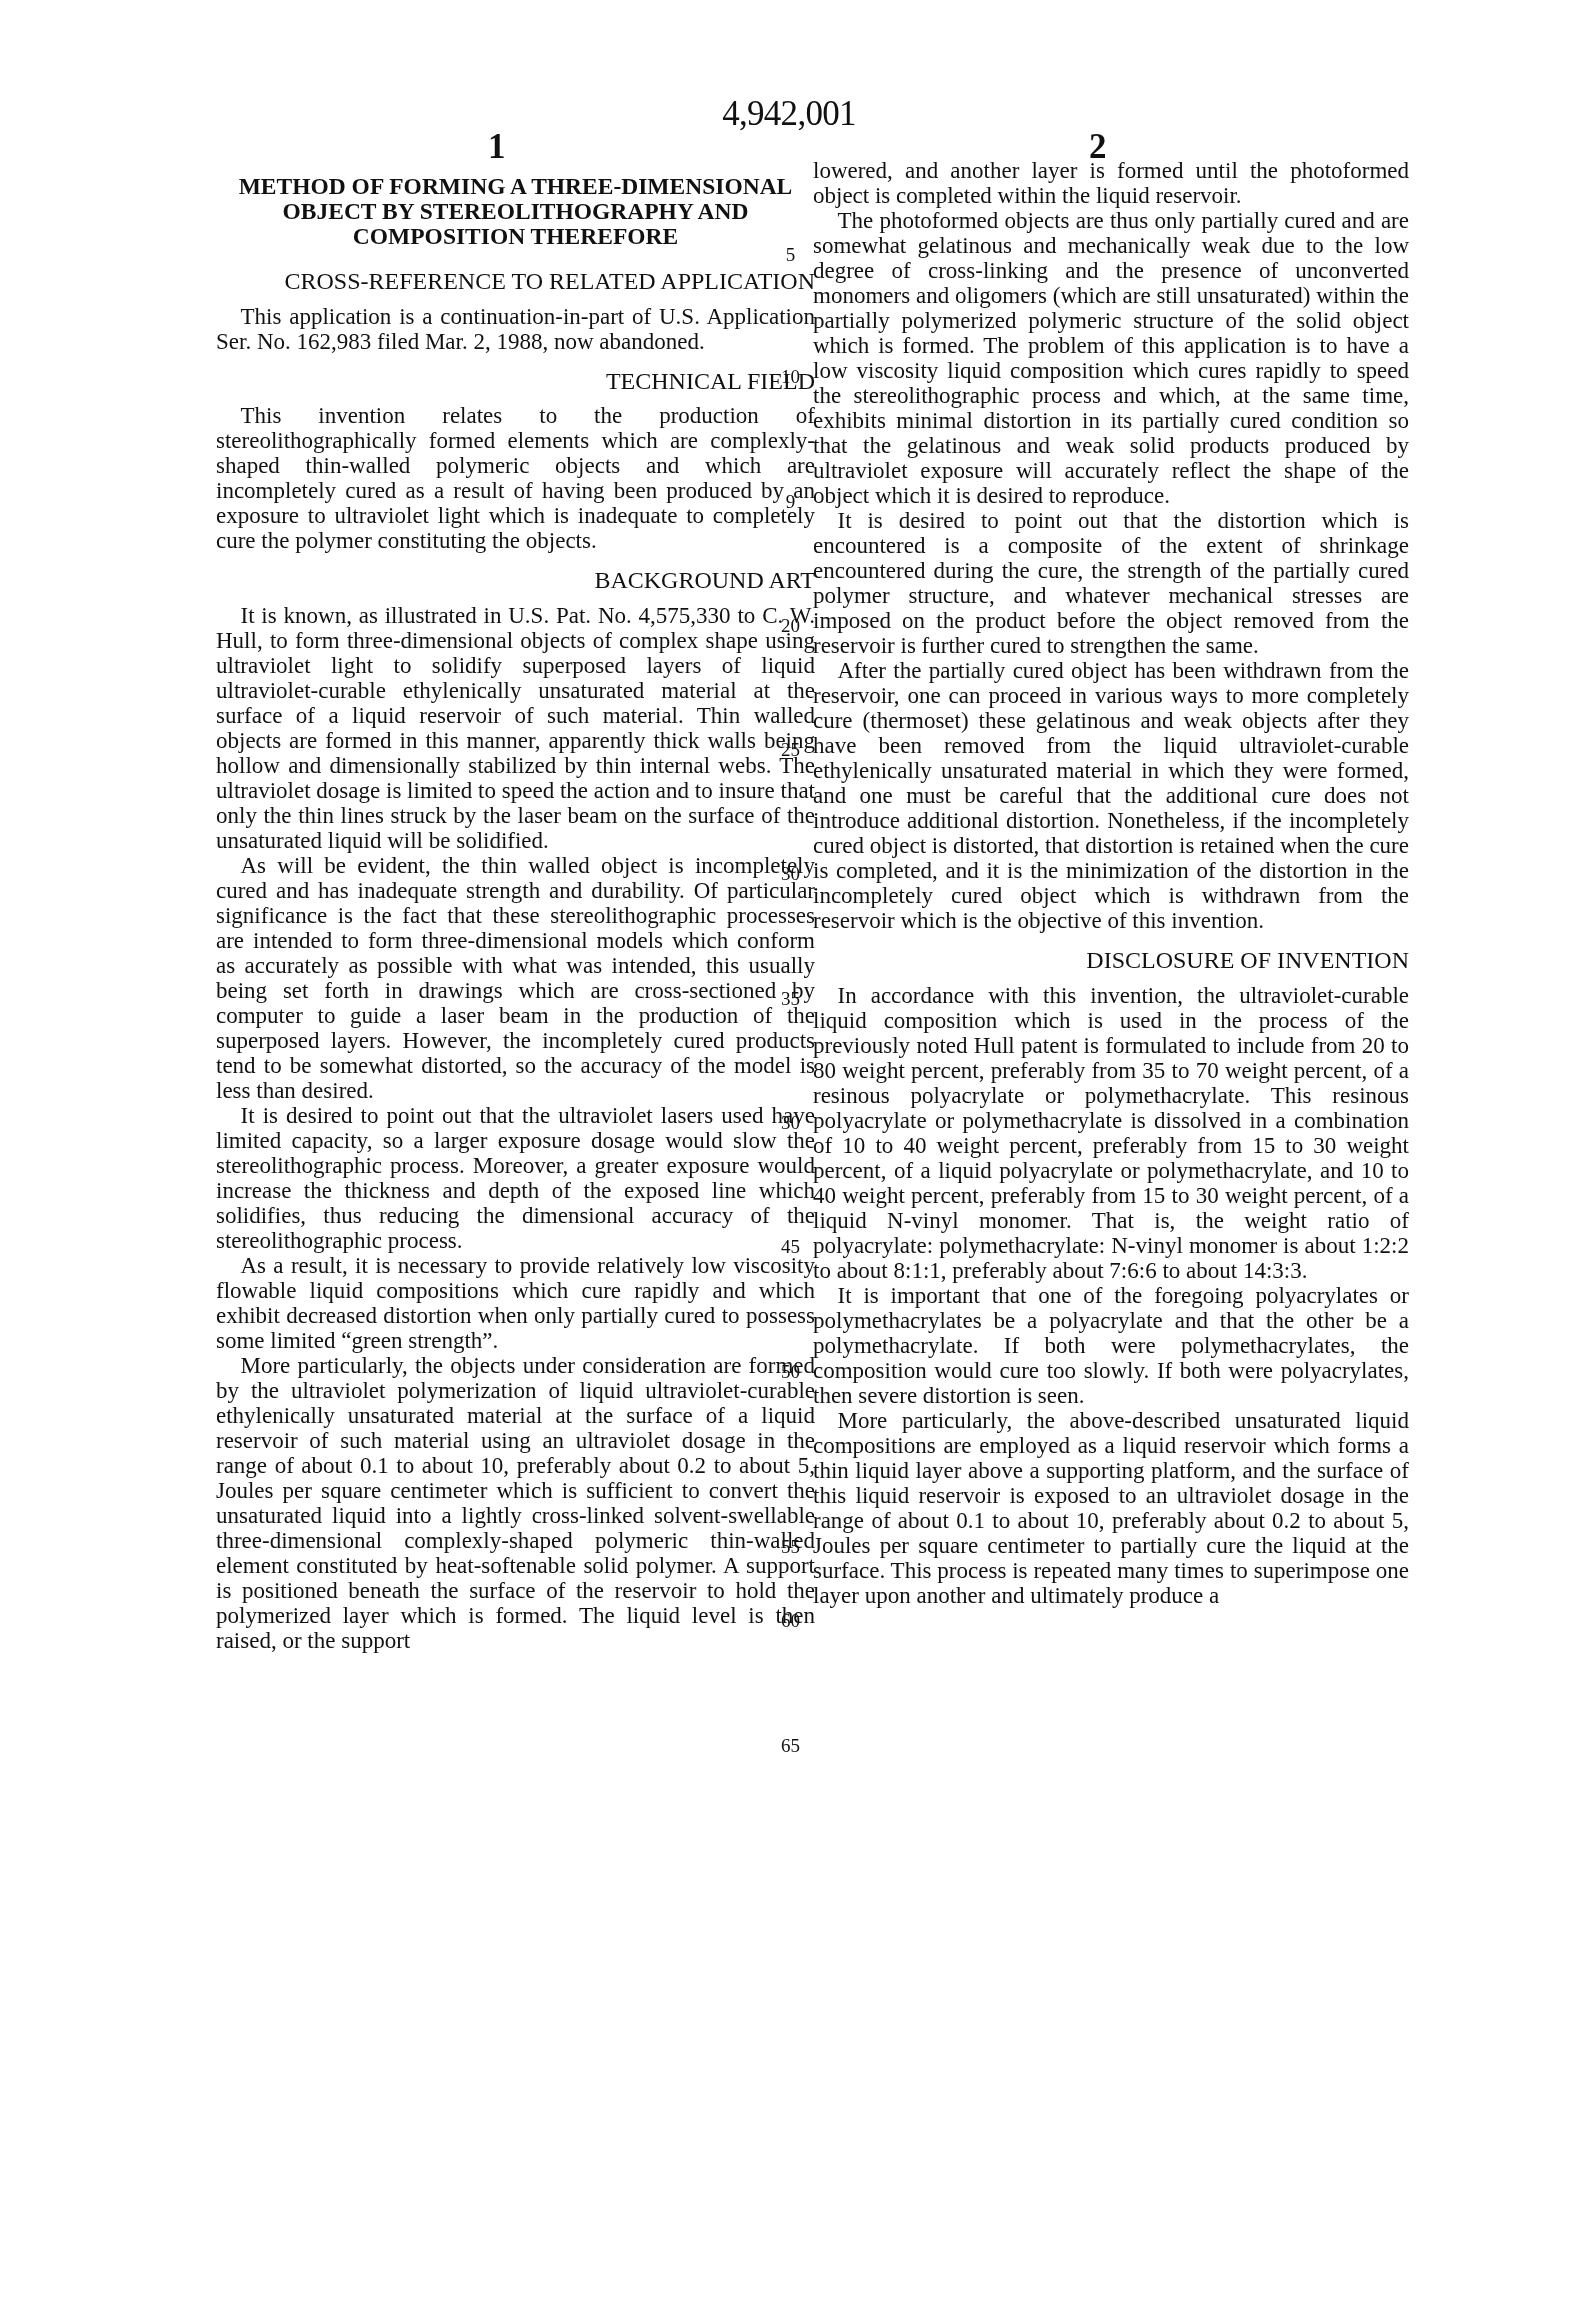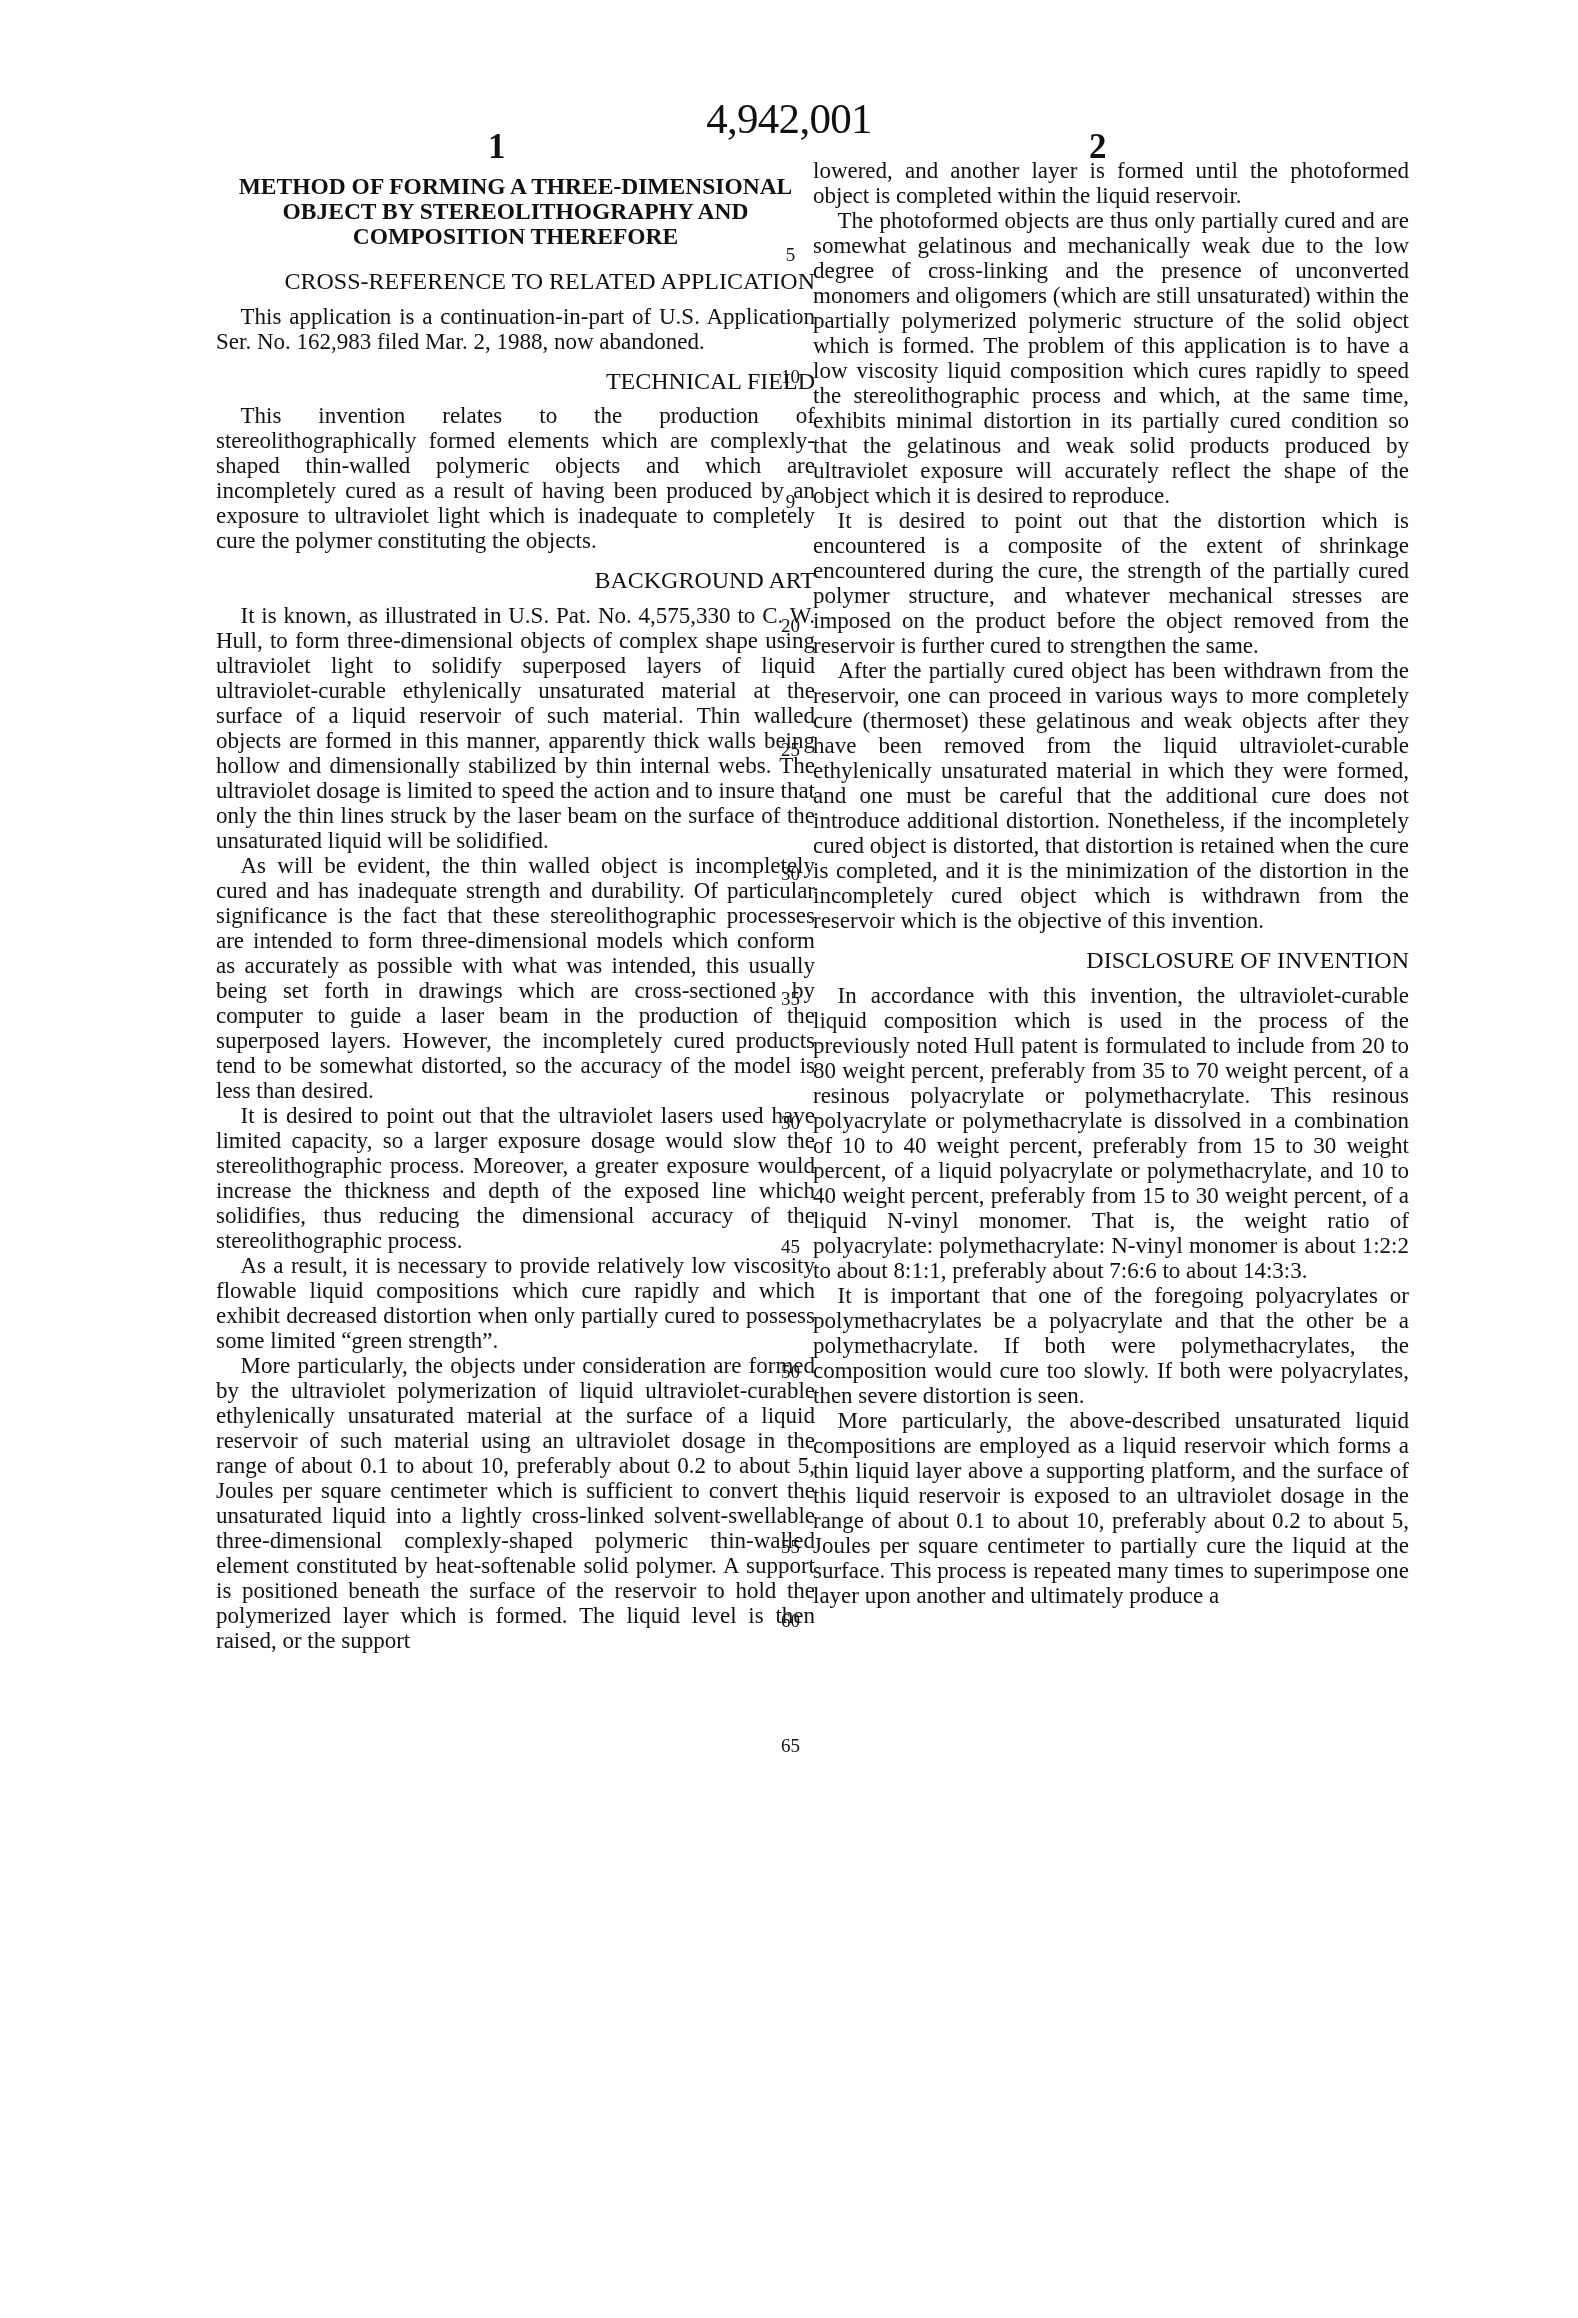--- a/index.html
+++ b/index.html
@@ -2,21 +2,21 @@
 <html style="font-size:11px"><head>
 <meta charset="utf-8">
 <style>
   html, body { margin: 0; padding: 0; background: #ffffff; }
   body {
     width: 1578px; height: 2319px; position: relative; overflow: hidden;
     font-family: "Liberation Serif", "DejaVu Serif", serif; color: #111111;
   }
   .patent-number {
     position: absolute; top: 94px; left: 0; width: 1578px; text-align: center;
-    font-size: 43px; letter-spacing: -0.7px;
+    font-size: 35px; letter-spacing: -0.7px;
   }
   .col-number {
     position: absolute; top: 127px; font-size: 35px; font-weight: bold;
   }
   .col-number.left { left: 488px; }
   .col-number.right { left: 1089px; }
   .column {
     position: absolute; width: 599px; font-size: 23px; line-height: 25px;
     text-align: justify; hyphens: manual;
   }

